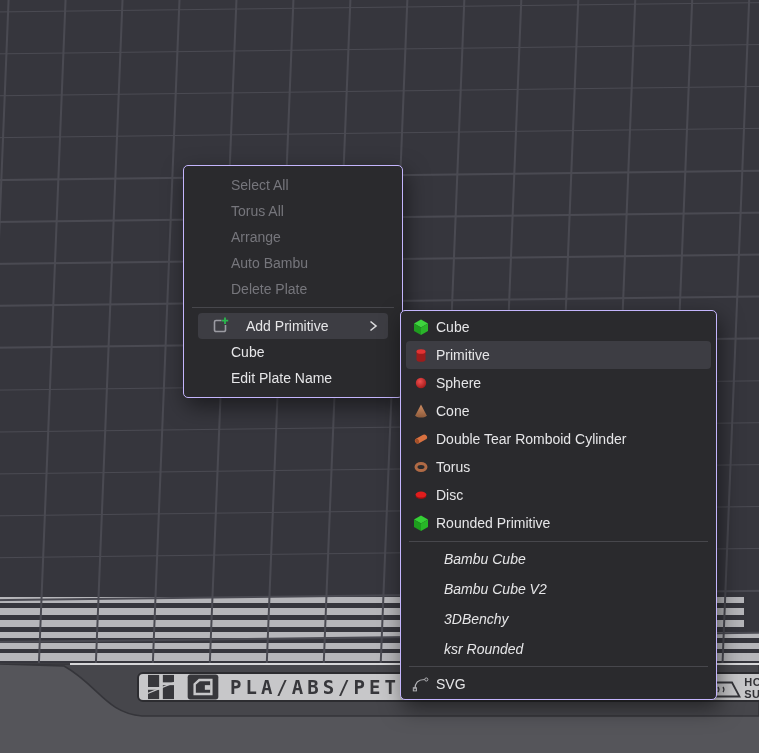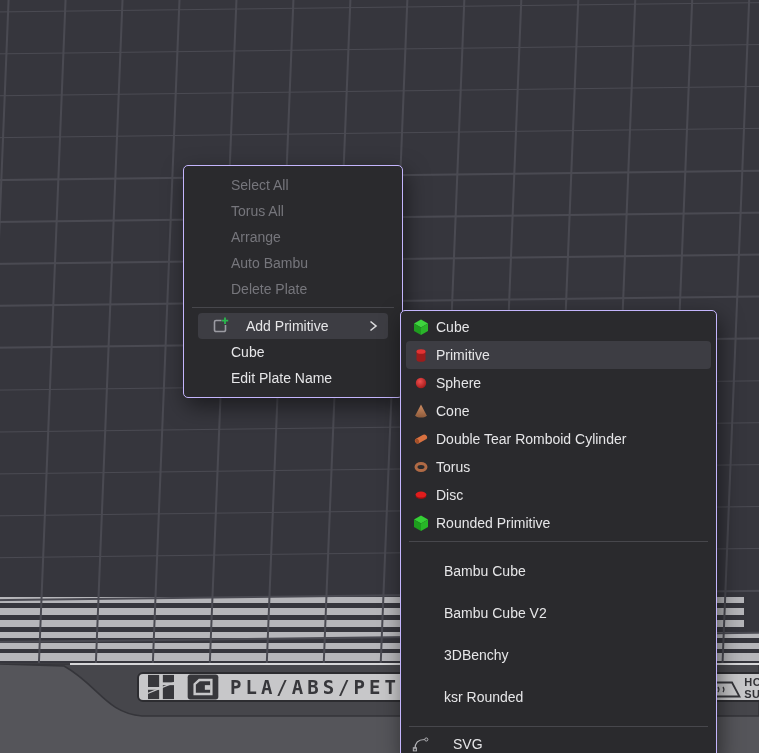--- a/index.html
+++ b/index.html
@@ -44,22 +44,22 @@
   .mi-iconrow{margin:0 14px;border-radius:4px;padding-left:12px;}
   .highlighted{background:#3d3d43;}
   .mi-iconrow .icon-slot{width:20px;height:20px;display:flex;align-items:center;justify-content:center;}
   .mi-iconrow .lbl{margin-left:16px;flex:1;}
   .chev{margin-right:10px;display:flex;align-items:center;}
   .menu-divider{height:1px;background:#47474c;margin:5px 8px;}
   .sub-menu .menu-divider{margin:4px 8px;}
   .smi{display:flex;align-items:center;height:28px;margin:0 5px;border-radius:4px;padding-left:6px;}
   .smi .icon-slot{width:18px;height:18px;display:flex;align-items:center;justify-content:center;}
   .smi .lbl{margin-left:6px;}
-  .smi-plain{display:flex;align-items:center;height:26px;margin:16px 5px;border-radius:4px;padding-left:38px;}
-  .smi-svg{height:26px;gap:17px;}
+  .smi-plain{display:flex;align-items:center;height:26px;margin:4px 5px;border-radius:4px;padding-left:38px;font-style:italic;}
+  .smi-svg{height:26px;}
 </style>
 </head>
 <body>
 
 <div class="page">
 
   <div class="grid-area">
     <div class="stripe" style="top:597px;height:6px;"></div>
     <div class="stripe" style="top:608px;height:7px;"></div>
     <div class="stripe" style="top:620px;height:7px;"></div>

